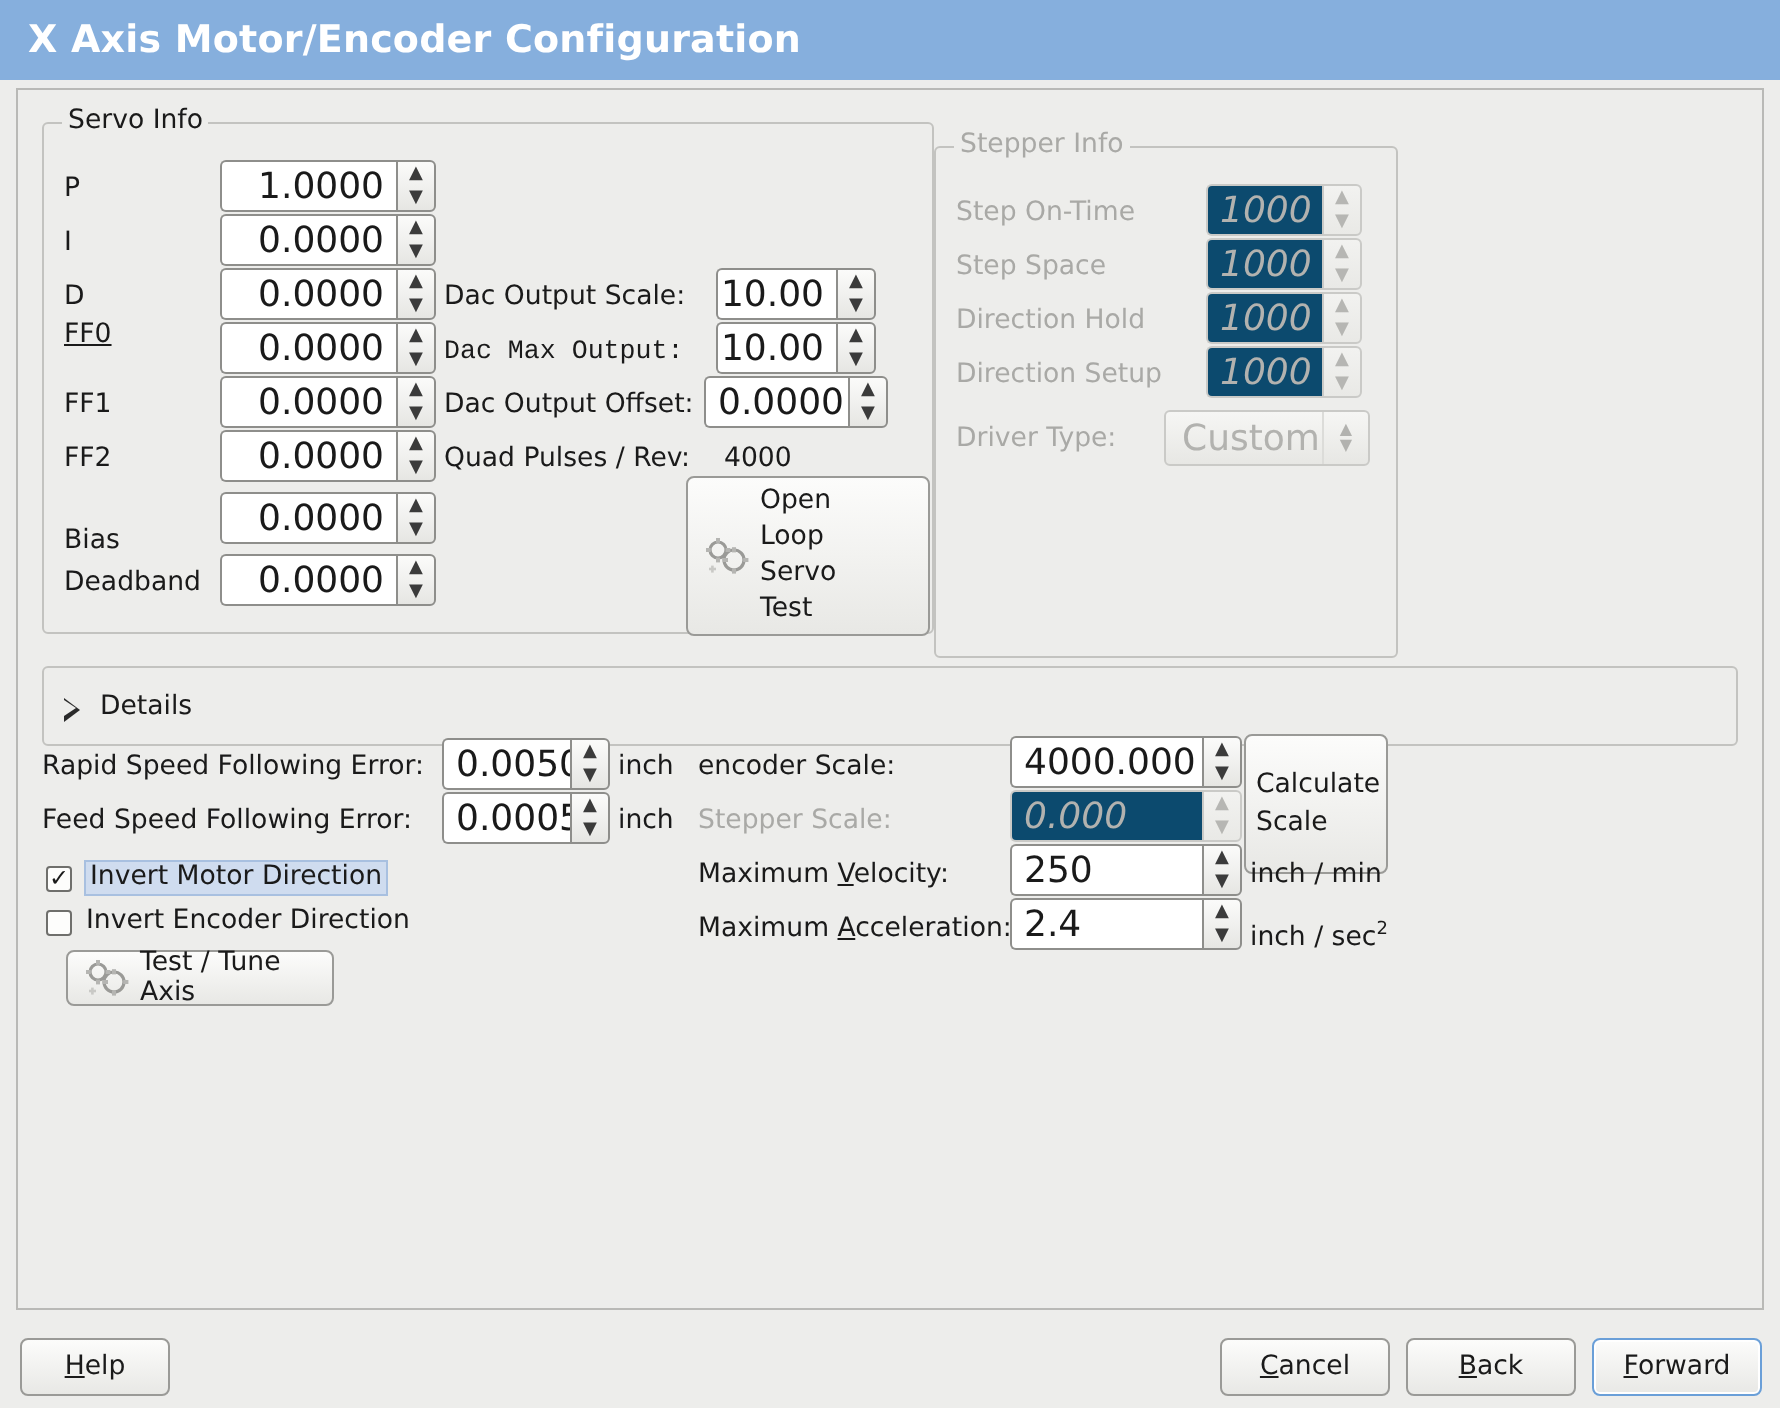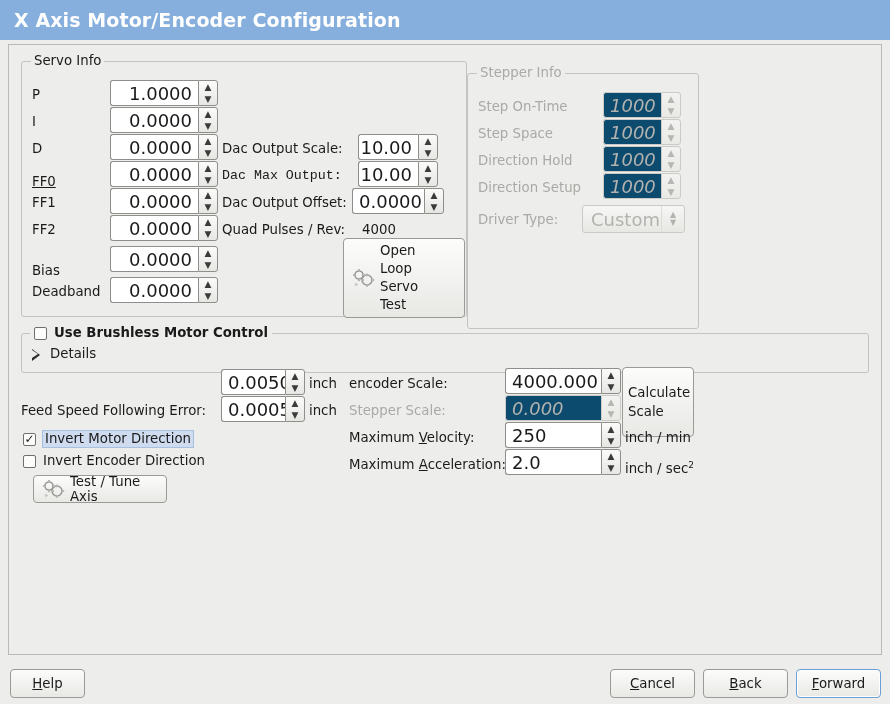--- a/index.html
+++ b/index.html
@@ -172,21 +172,21 @@
 </div>
 
 <div id="content">
 
   <div class="frame" style="left:12px;top:16px;width:446px;height:256px;">
     <span class="legend">Servo Info</span>
 
     <span class="lbl" style="left:10px;top:25px;">P</span>
     <span class="lbl" style="left:10px;top:52px;">I</span>
     <span class="lbl" style="left:10px;top:79px;">D</span>
-    <span class="lbl" style="left:10px;top:112px;text-decoration:underline;">FF0</span>
+    <span class="lbl" style="left:10px;top:98px;text-decoration:underline;">FF0</span>
     <span class="lbl" style="left:10px;top:133px;">FF1</span>
     <span class="lbl" style="left:10px;top:160px;">FF2</span>
     <span class="lbl" style="left:10px;top:191px;margin-top:10px;">Bias</span>
     <span class="lbl" style="left:10px;top:222px;">Deadband</span>
 
     <div class="spin" style="left:88px;top:18px;width:108px;">
       <div class="entry ra">1.0000</div>
       <div class="btns">
         <div class="ar">▲</div>
         <div class="ar">▼</div>
@@ -344,34 +344,27 @@
       <span class="txt">Custom</span>
       <span class="sep"></span>
       <span class="arr">
         <span style="display:block;">▲</span>
           <span style="display:block;">▼</span>
       </span>
     </div>
   </div>
 
   <div class="frame" style="left:12px;top:288px;width:848px;height:40px;">
-    <span class="legend" style="left:8px;top:-9px;padding:0 4px;">
-      <span class="chk" style="position:static;display:inline-flex;vertical-align:middle;">
-        <span class="box">
-            <span class="tick" style="visibility:hidden;">✓</span>
-          </span>
-        <span class="cl bold">Use Brushless Motor Control</span>
-      </span>
-    </span>
     <div class="expander" style="left:8px;top:12px;">
       <span class="tri hollow"></span>
       <span style="font-size:13.3px;line-height:16px;">Details</span>
     </div>
   </div>
 
+  <span class="lbl" style="left:12px;top:331px;">Rapid Speed Following Error:</span>
   <div class="spin" style="left:212px;top:324px;width:84px;">
     <div class="entry la">0.0050</div>
     <div class="btns">
       <div class="ar">▲</div>
       <div class="ar">▼</div>
     </div>
   </div>
   <span class="lbl" style="left:300px;top:331px;">inch</span>
 
   <span class="lbl" style="left:12px;top:358px;">Feed Speed Following Error:</span>
@@ -457,21 +450,21 @@
       <div class="ar">▲</div>
       <div class="ar">▼</div>
     </div>
   </div>
   <span class="lbl" style="left:616px;top:385px;">inch / min</span>
 
   <span class="lbl" style="left:340px;top:412px;">
     <span>Maximum </span><u>A</u><span>cceleration:</span>
   </span>
   <div class="spin" style="left:496px;top:404px;width:116px;">
-    <div class="entry la">2.0</div>
+    <div class="entry la">2.4</div>
     <div class="btns">
       <div class="ar">▲</div>
       <div class="ar">▼</div>
     </div>
   </div>
   <span class="lbl" style="left:616px;top:412px;">
     <span>inch / sec</span><span class="sup">2</span>
   </span>
 
 </div>

